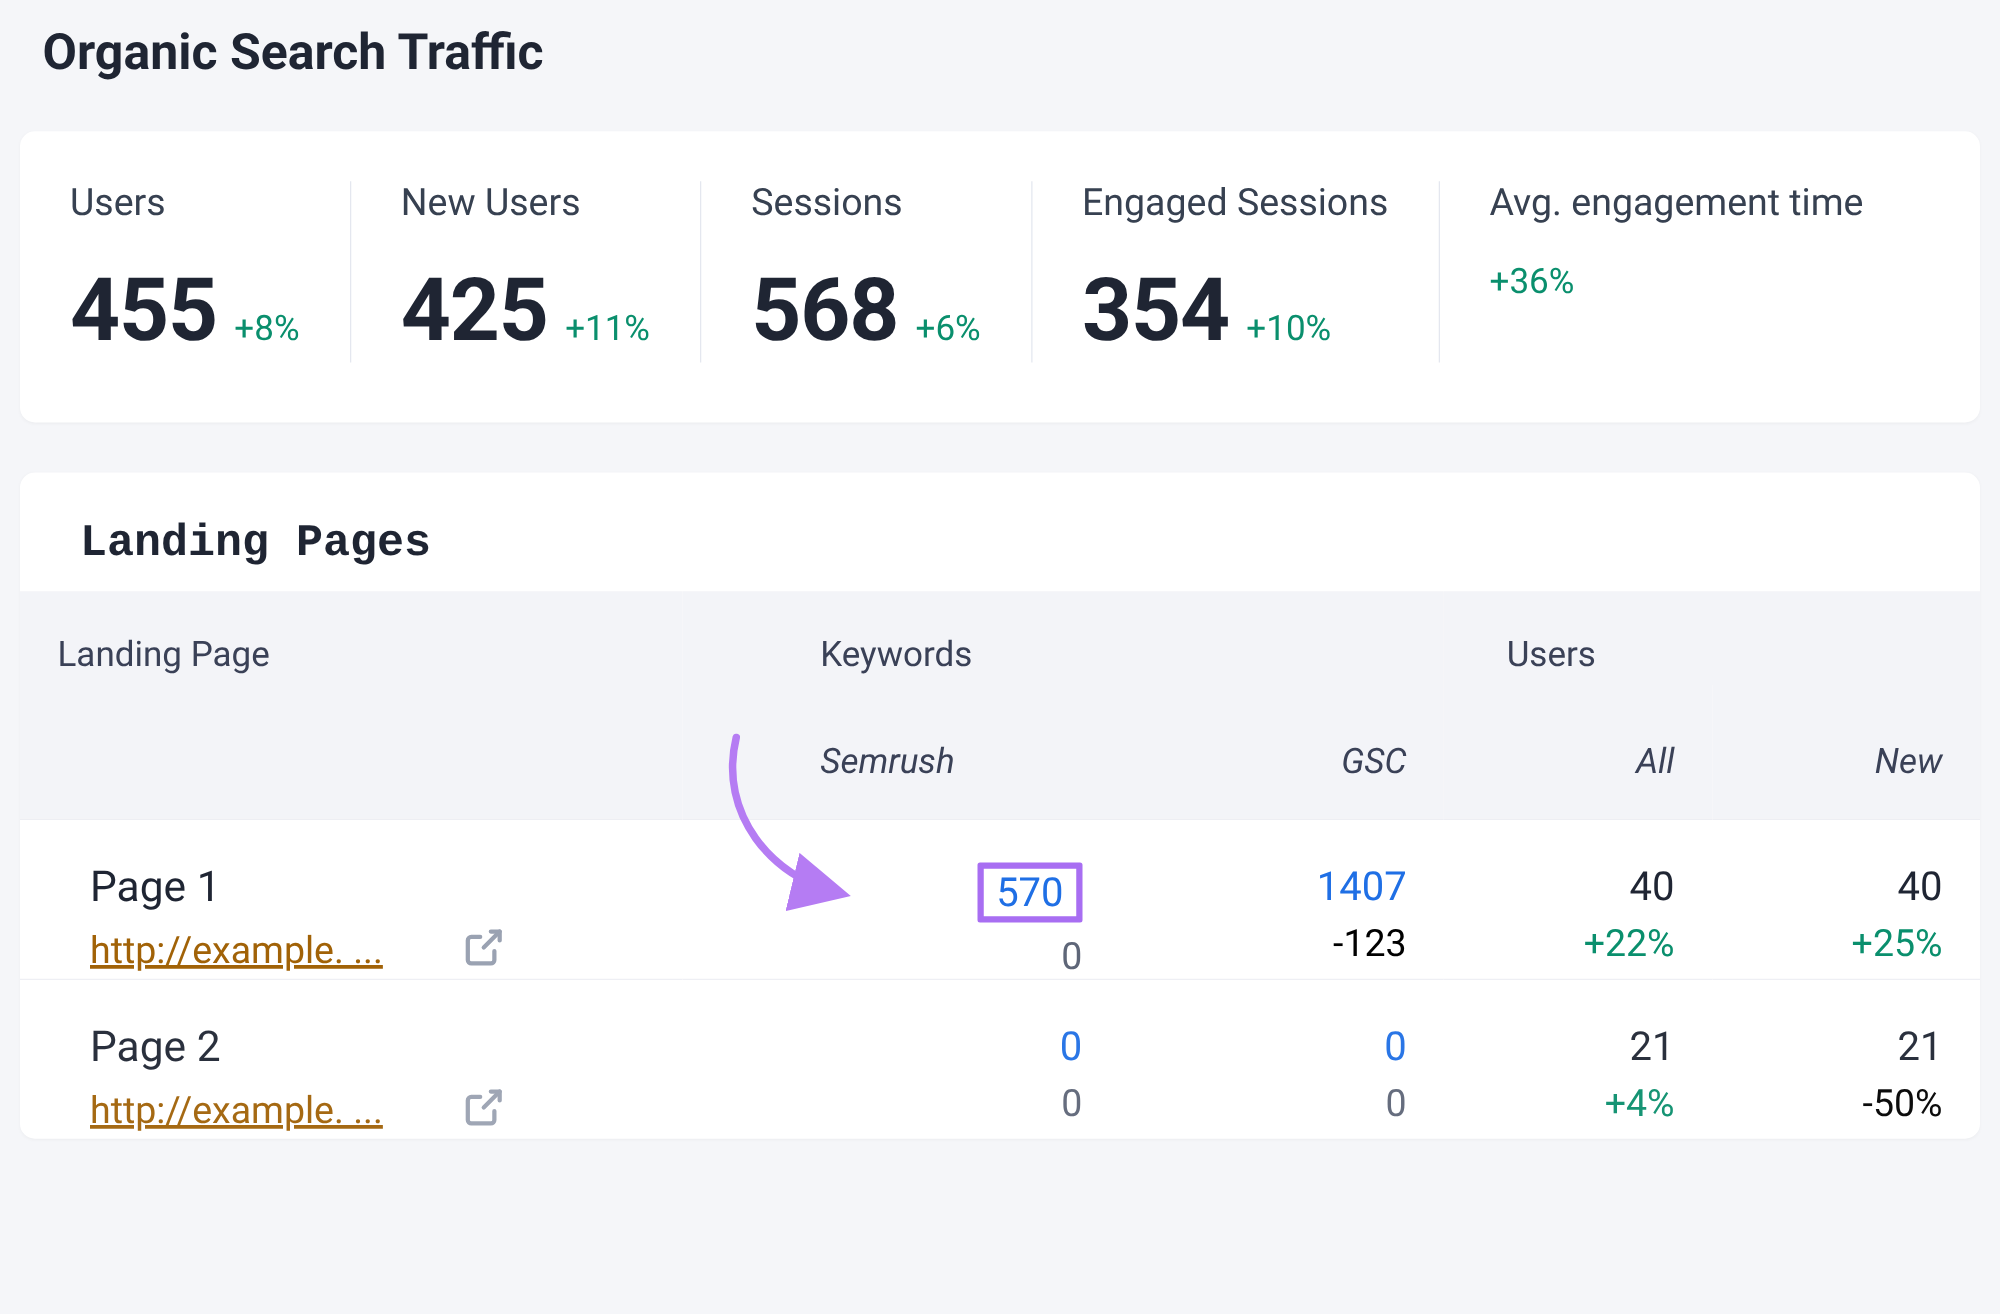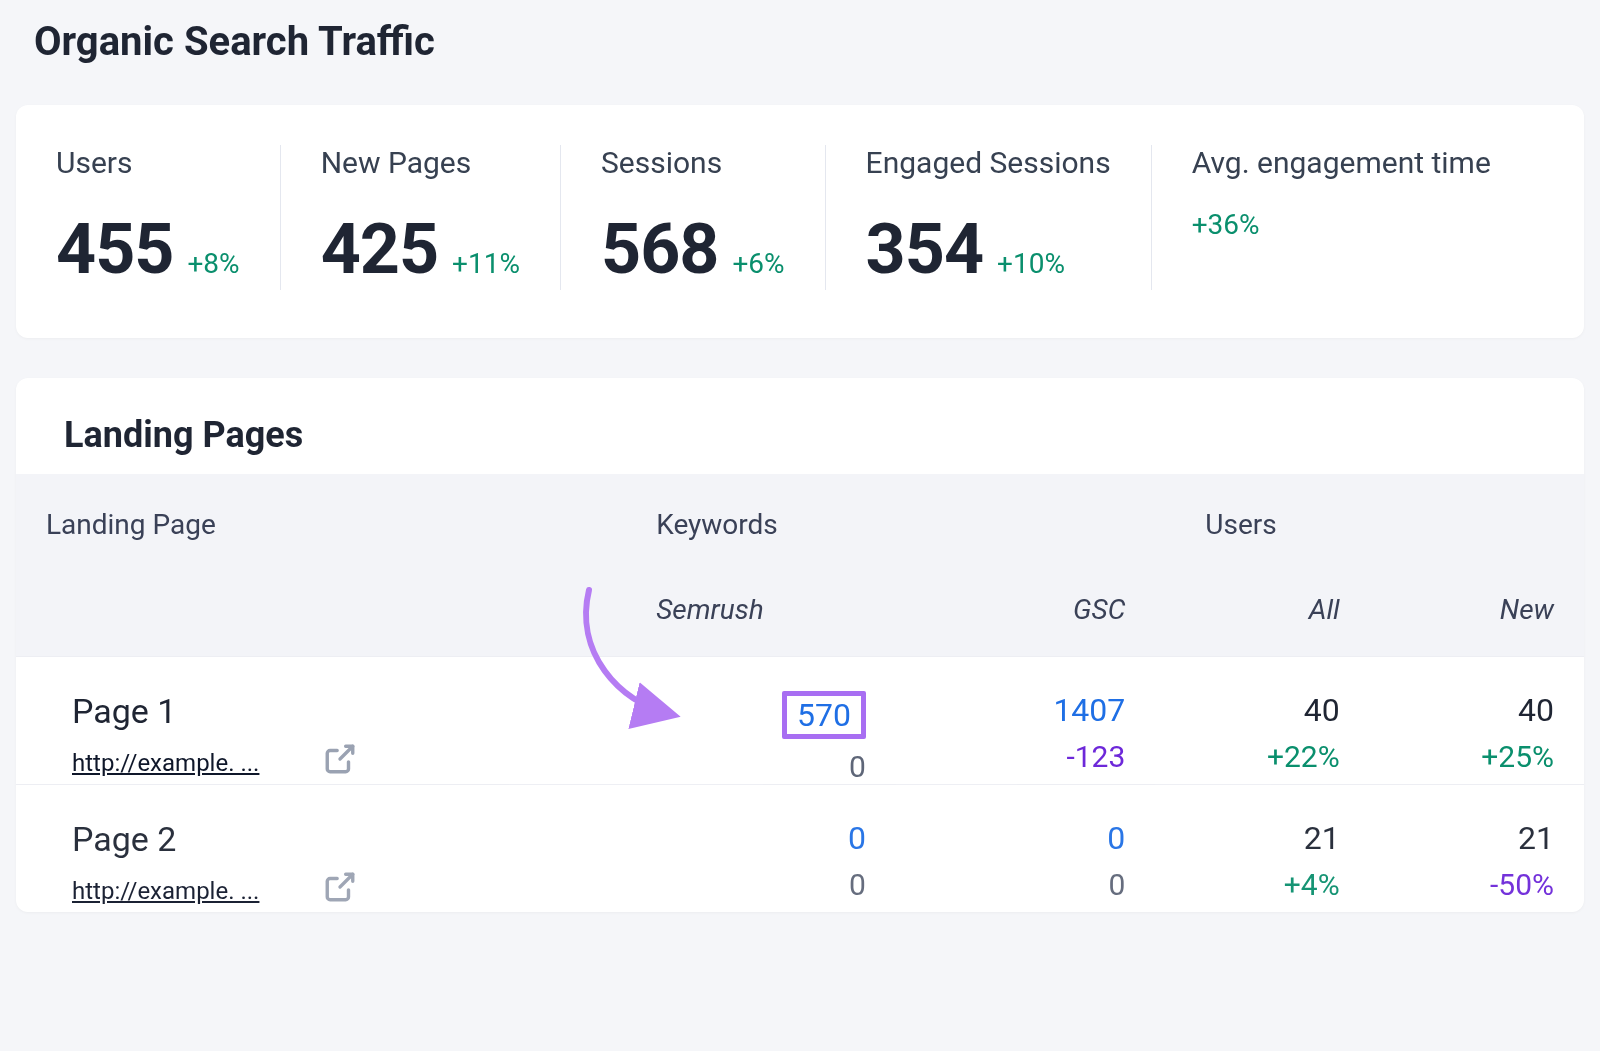--- a/index.html
+++ b/index.html
@@ -53,20 +53,21 @@
     font-size: 28px;
     font-weight: 400;
     color: #0a8f6d;
   }
   .stat.wide .stat-value { letter-spacing: 0px; }
   
   .section-title {
     font-size: 36px;
     font-weight: 700;
     padding: 36px 48px 18px 48px;
+    font-family: Liberation Mono, monospace;
   }
   table.landing {
     width: 100%;
     border-collapse: separate;
     border-spacing: 0;
   }
   .landing thead th {
     background: #f3f4f8;
     font-weight: 400;
     color: #3a4157;
@@ -93,36 +94,36 @@
     text-align: left;
     padding-left: 56px;
     position: relative;
   }
   .page-name {
     font-size: 34px;
     color: #1f2533;
     margin-bottom: 10px;
   }
   .page-url {
-    font-size: 24px;
-    color: #0f172a;
+    font-size: 30px;
+    color: #a16207;
     display: inline-block;
   }
   .ext-icon {
     display: inline-block;
     vertical-align: middle;
     margin-left: 56px;
     color: #9aa2b2;
   }
   .num-main { font-size: 32px; color: #1f2533; }
   .num-main.link { color: #1f6fe5; }
   .num-sub { font-size: 30px; margin-top: 10px; }
   .num-sub.zero { color: #5e6678; }
   .delta-pos { color: #0a8f6d; }
-  .delta-neg { color: #6d28d9; }
+  .delta-neg { color: #000000; }
   .highlight-box {
     display: inline-block;
     border: 5px solid #a86ef2;
     border-radius: 2px;
     padding: 0 10px;
     line-height: 1.2;
   }
   
   .arrow {
     position: absolute;
@@ -144,21 +145,21 @@
 <div class="card">
   <div class="stats">
     <div class="stat">
       <div class="stat-label">Users</div>
       <div class="stat-value-wrap">
         <span class="stat-value">455</span>
         <span class="stat-delta">+8%</span>
       </div>
     </div>
     <div class="stat">
-      <div class="stat-label">New Pages</div>
+      <div class="stat-label">New Users</div>
       <div class="stat-value-wrap">
         <span class="stat-value">425</span>
         <span class="stat-delta">+11%</span>
       </div>
     </div>
     <div class="stat">
       <div class="stat-label">Sessions</div>
       <div class="stat-value-wrap">
         <span class="stat-value">568</span>
         <span class="stat-delta">+6%</span>

